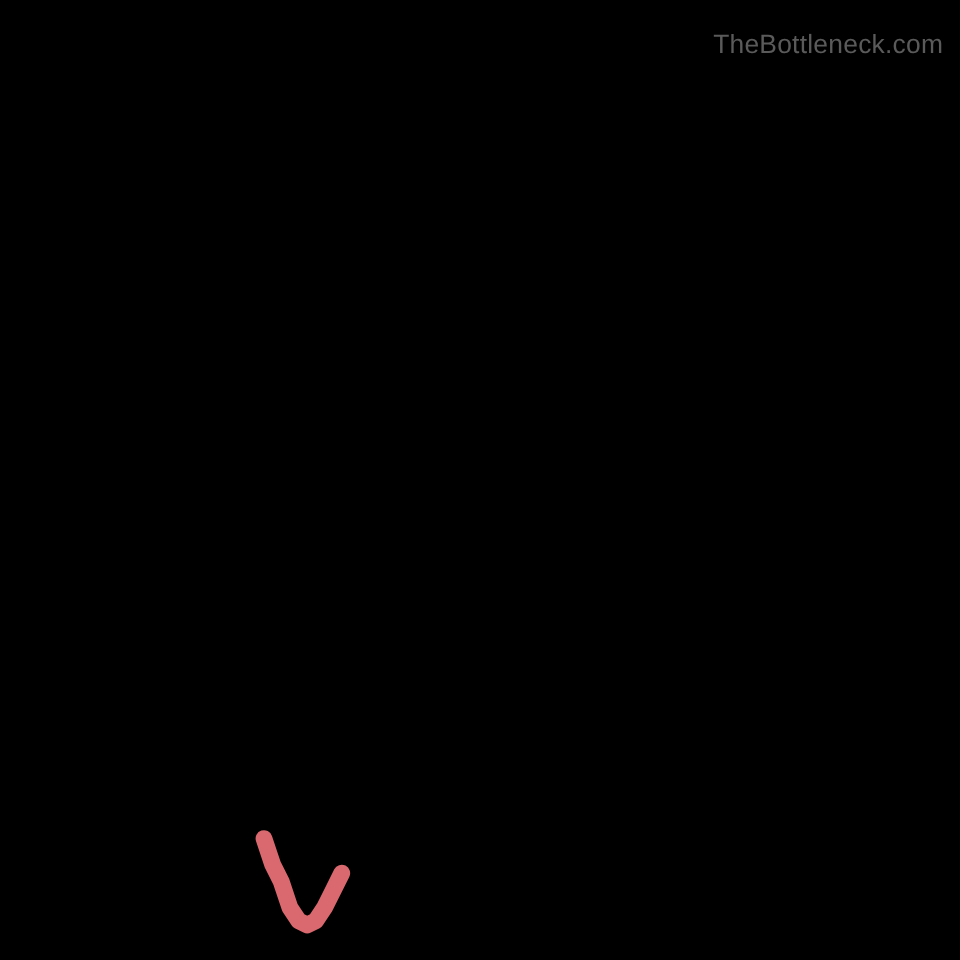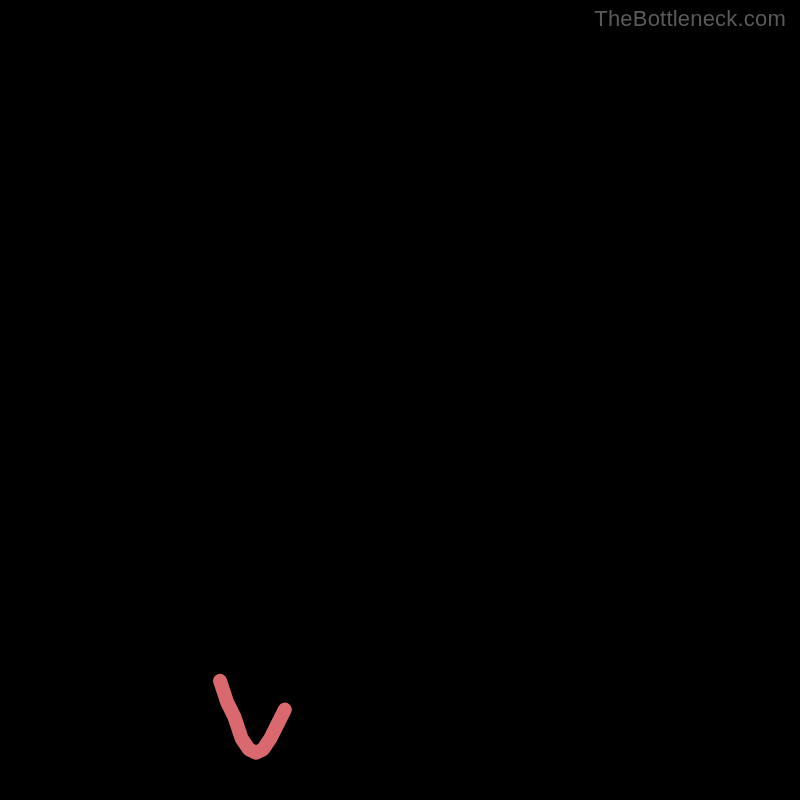--- a/index.html
+++ b/index.html
@@ -7,21 +7,21 @@
     padding: 0;
     width: 800px;
     height: 800px;
     background: #000;
     overflow: hidden;
     font-family: Arial, Helvetica, sans-serif;
   }
   .frame {
     position: absolute;
     left: 0;
-    top: 0;
+    top: 18px;
     width: 800px;
     height: 580px;
     background: #000;
   }
   .plot-area {
     position: absolute;
     left: 40px;
     top: 40px;
     width: 720px;
     height: 720px;

